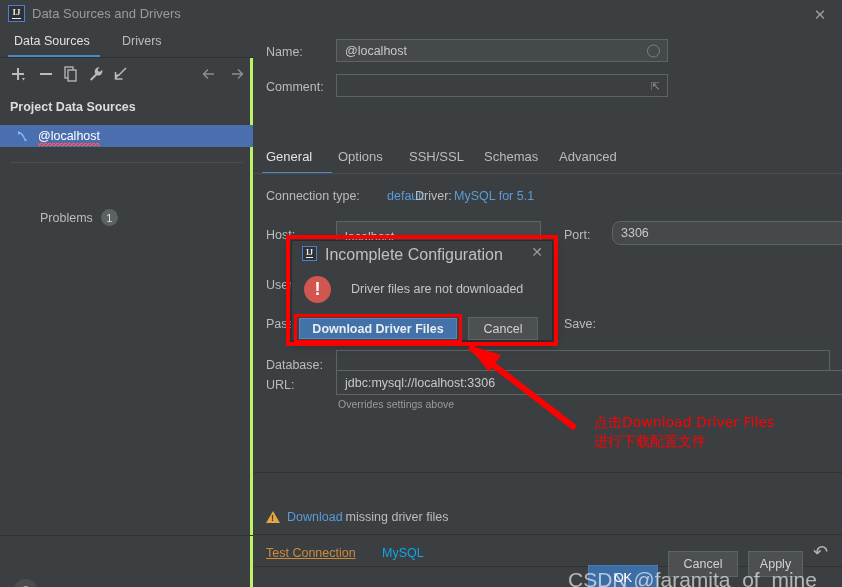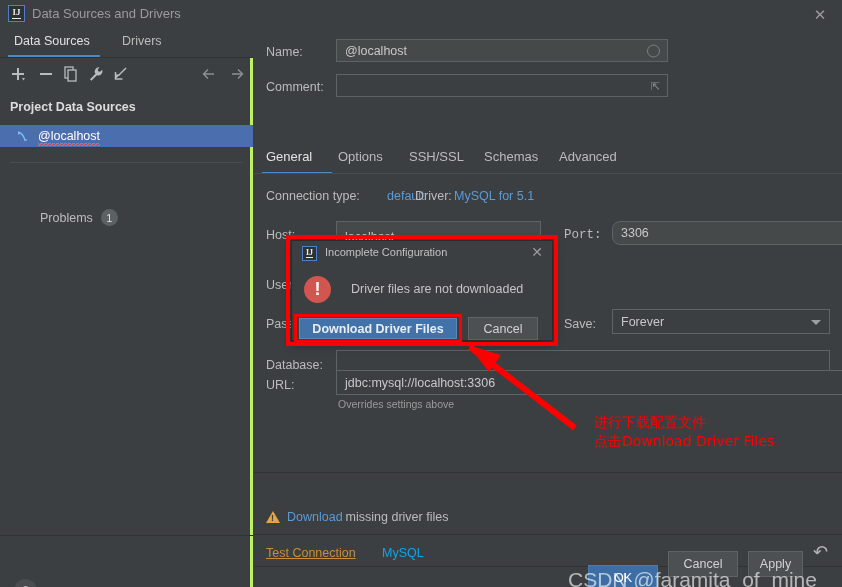--- a/index.html
+++ b/index.html
@@ -241,21 +241,21 @@
     background: #2f3133; border: 1.5px solid #4d7fd1;
     display: flex; align-items: center; justify-content: center;
   }
   .modal-ij span {
     color: #e8e8e8; font-size: 8px; font-weight: bold;
     font-family: "Liberation Serif", serif; line-height: 1;
     border-bottom: 1.2px solid #e8e8e8;
   }
   .modal-title {
     position: absolute; left: 33px; top: 5px;
-    font-size: 11px; color: #c0c0c0;
+    font-size: 16px; color: #c0c0c0;
   }
   .modal-close {
     position: absolute; right: 9px; top: 4px;
     font-size: 14px; color: #9b9b9b; cursor: pointer; line-height: 14px;
   }
   .err-icon {
     position: absolute; left: 12px; top: 35px;
     width: 27px; height: 27px; border-radius: 50%; background: #d0564f;
     display: flex; align-items: center; justify-content: center;
     color: #ffffff; font-size: 18px; font-weight: bold;
@@ -426,39 +426,35 @@
 
     <div class="inline-text" style="left:12px; top:160px;">Connection type:</div>
     <div class="inline-text linkblue" style="left:123px; top:160px;padding-left:10px;">default</div>
     <div class="inline-text" style="left:161px; top:160px;">Driver:</div>
     <div class="inline-text linkblue" style="left:200px; top:160px;">MySQL for 5.1</div>
 
     <div class="lbl" style="left:12px; top:199px;">Host:</div>
     <div class="field" style="left:82px; top:192px; width:205px; height:24px;align-items:flex-end;">
       <span>localhost</span>
     </div>
-    <div class="lbl" style="left:310px; top:199px;font-family:Liberation Mono, monospace;">Port:</div>
+    <div class="lbl" style="left:310px; top:199px;">Port:</div>
     <div class="field" style="left:358px; top:192px; width:243px; height:24px;border-radius:8px;">
       <span>3306</span>
     </div>
 
     <div class="lbl" style="left:12px; top:249px;">User:</div>
     <div class="field empty" style="left:82px; top:242px; width:205px; height:24px;">
       <span></span>
     </div>
 
     <div class="lbl" style="left:12px; top:288px;">Password:</div>
     <div class="field empty" style="left:82px; top:281px; width:205px; height:24px;">
       <span></span>
     </div>
     <div class="lbl" style="left:310px; top:288px;">Save:</div>
-    <div class="combo" style="left:358px; top:280px; width:218px; height:25px;">
-      <span>Forever</span>
-      <span class="caret"></span>
-    </div>
 
     <div class="lbl" style="left:12px; top:329px;">Database:</div>
     <div class="field empty" style="left:82px; top:321px; width:494px; height:25px;">
       <span></span>
     </div>
 
     <div class="lbl" style="left:12px; top:349px;">URL:</div>
     <div class="field empty" style="left:82px; top:341px; width:552px; height:25px;">
       <span>jdbc:mysql://localhost:3306</span>
       <span class="field-icon-right expand-ico">⇱</span>
@@ -498,19 +494,19 @@
   <div class="dl-hl"></div>
   <div class="btn-cancel">Cancel</div>
 
   <svg class="anno-svg">
     <g>
       <line x1="575" y1="428" x2="470" y2="347" stroke="#ff0000" stroke-width="6"></line>
       <polygon points="468,345 501,355 489,372" fill="#ff0000"></polygon>
     </g>
   </svg>
   <div class="anno-text">
+    <div>点击Download Driver Files</div>
     <div>进行下载配置文件</div>
-    <div>点击Download Driver Files</div>
   </div>
 
   <div class="watermark">CSDN @faramita_of_mine</div>
 
 </div>
 
 </body></html>

